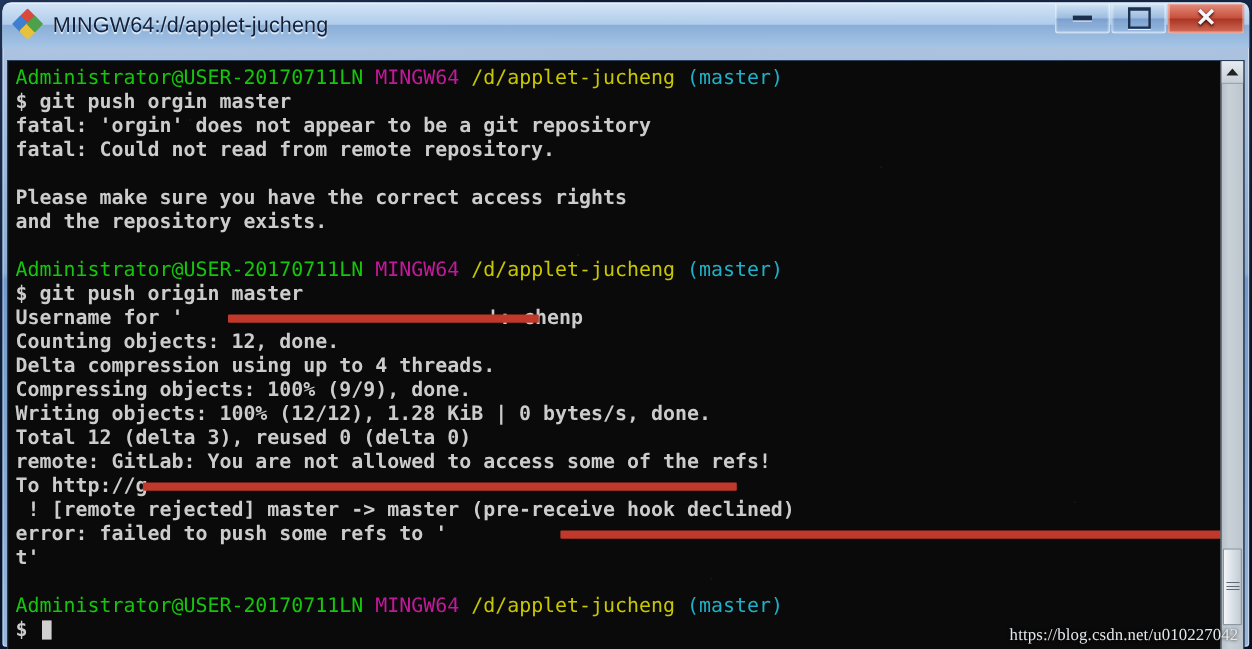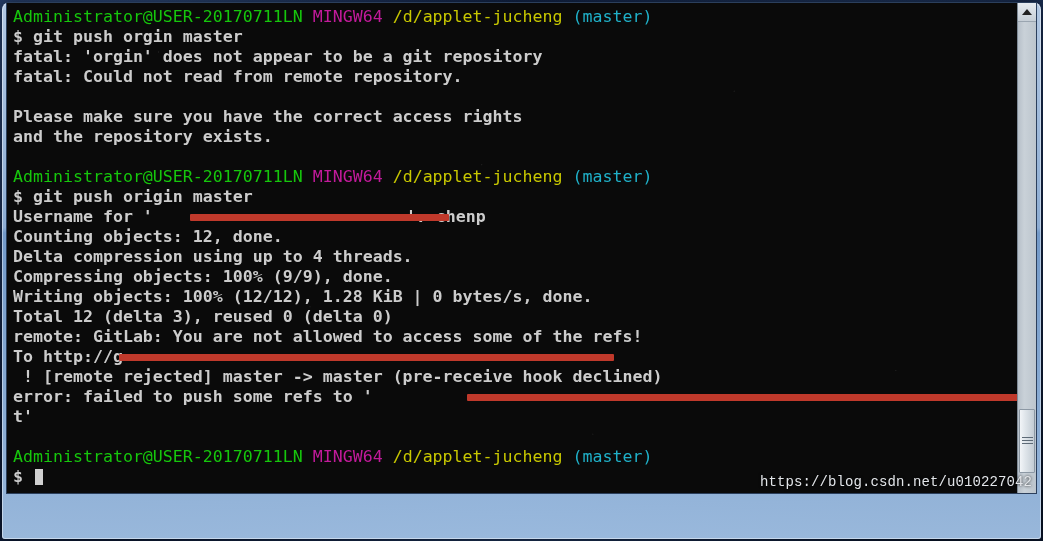--- a/index.html
+++ b/index.html
@@ -132,21 +132,21 @@
     font-size: 21px;
     font-weight: bold;
     line-height: 1;
     font-family: "Liberation Sans", sans-serif;
     text-shadow: 0 1px 2px rgba(60,10,0,0.85), 0 0 1px rgba(0,0,0,0.6);
   }
 
   
   #term-wrap {
     position: relative;
-    margin: 0 4px 4px 4px;
+    margin: 10px 4px 4px 4px;
     height: 492px;
     display: flex;
     background: #0c0c0c;
     border: 1px solid #2b3f5c;
     box-sizing: border-box;
   }
   #term {
     position: relative;
     flex: 1 1 auto;
     background:
@@ -190,21 +190,21 @@
     background: #d0d0d0;
     vertical-align: -3px;
     margin-left: 2px;
   }
 
   
   #watermark {
     position: absolute;
     right: 4px;
     bottom: 3px;
-    font-family: Liberation Mono, monospace;
+    font-family: Liberation Serif, serif;
     font-size: 14px;
     color: #e3e6ea;
     text-shadow: 0 0 3px rgba(0,0,0,0.9);
     letter-spacing: 0.1px;
     white-space: nowrap;
   }
 
   
   #scrollbar {
     flex: none;
@@ -241,20 +241,41 @@
     background: repeating-linear-gradient(180deg, #5d6a76 0 1px, transparent 1px 3px);
   }
 </style>
 </head>
 <body>
 
 <div id="desktop"></div>
 
 <div id="window">
 
+  <div id="titlebar">
+    <span class="win-icon">
+      <i class="q1"></i>
+        <i class="q2"></i>
+        <i class="q3"></i>
+        <i class="q4"></i>
+    </span>
+    <span id="window-title">MINGW64:/d/applet-jucheng</span>
+
+    <div id="winbuttons">
+      <div class="winbtn">
+        <span class="glyph-min"></span>
+      </div>
+      <div class="winbtn">
+        <span class="glyph-max"></span>
+      </div>
+      <div class="winbtn close">
+        <span class="glyph-close">✕</span>
+      </div>
+    </div>
+  </div>
 
   <div id="term-wrap">
     <div id="term"><div class="line"><span class="g">Administrator@USER-20170711LN</span><span class="w"> </span><span class="m">MINGW64</span><span class="w"> </span><span class="y">/d/applet-jucheng</span><span class="w"> </span><span class="c">(master)</span></div><div class="line"><span class="w">$ git push orgin master</span></div><div class="line"><span class="w">fatal: 'orgin' does not appear to be a git repository</span></div><div class="line"><span class="w">fatal: Could not read from remote repository.</span></div><div class="line">&nbsp;</div><div class="line"><span class="w">Please make sure you have the correct access rights</span></div><div class="line"><span class="w">and the repository exists.</span></div><div class="line">&nbsp;</div><div class="line"><span class="g">Administrator@USER-20170711LN</span><span class="w"> </span><span class="m">MINGW64</span><span class="w"> </span><span class="y">/d/applet-jucheng</span><span class="w"> </span><span class="c">(master)</span></div><div class="line"><span class="w">$ git push origin master</span></div><div class="line"><span class="w">Username for '</span><span class="w" style="margin-left: 253px;">': chenp</span><span class="redact" style="left: 177px; width: 259px;"></span></div><div class="line"><span class="w">Counting objects: 12, done.</span></div><div class="line"><span class="w">Delta compression using up to 4 threads.</span></div><div class="line"><span class="w">Compressing objects: 100% (9/9), done.</span></div><div class="line"><span class="w">Writing objects: 100% (12/12), 1.28 KiB | 0 bytes/s, done.</span></div><div class="line"><span class="w">Total 12 (delta 3), reused 0 (delta 0)</span></div><div class="line"><span class="w">remote: GitLab: You are not allowed to access some of the refs!</span></div><div class="line"><span class="w">To http://g</span><span class="w"></span><span class="redact" style="left: 106px; width: 495px;"></span></div><div class="line"><span class="w"> ! [remote rejected] master -&gt; master (pre-receive hook declined)</span></div><div class="line"><span class="w">error: failed to push some refs to '</span><span class="w"></span><span class="redact" style="left: 454px; width: 570px;"></span></div><div class="line"><span class="w">t'</span></div><div class="line">&nbsp;</div><div class="line"><span class="g">Administrator@USER-20170711LN</span><span class="w"> </span><span class="m">MINGW64</span><span class="w"> </span><span class="y">/d/applet-jucheng</span><span class="w"> </span><span class="c">(master)</span></div><div class="line"><span class="w">$ </span><span class="caret"></span></div></div>
 
     <div id="scrollbar">
       <div class="sb-btn">
         <span class="sb-arrow-up"></span>
       </div>
       <div id="sb-thumb">
         <span class="grip"></span>

